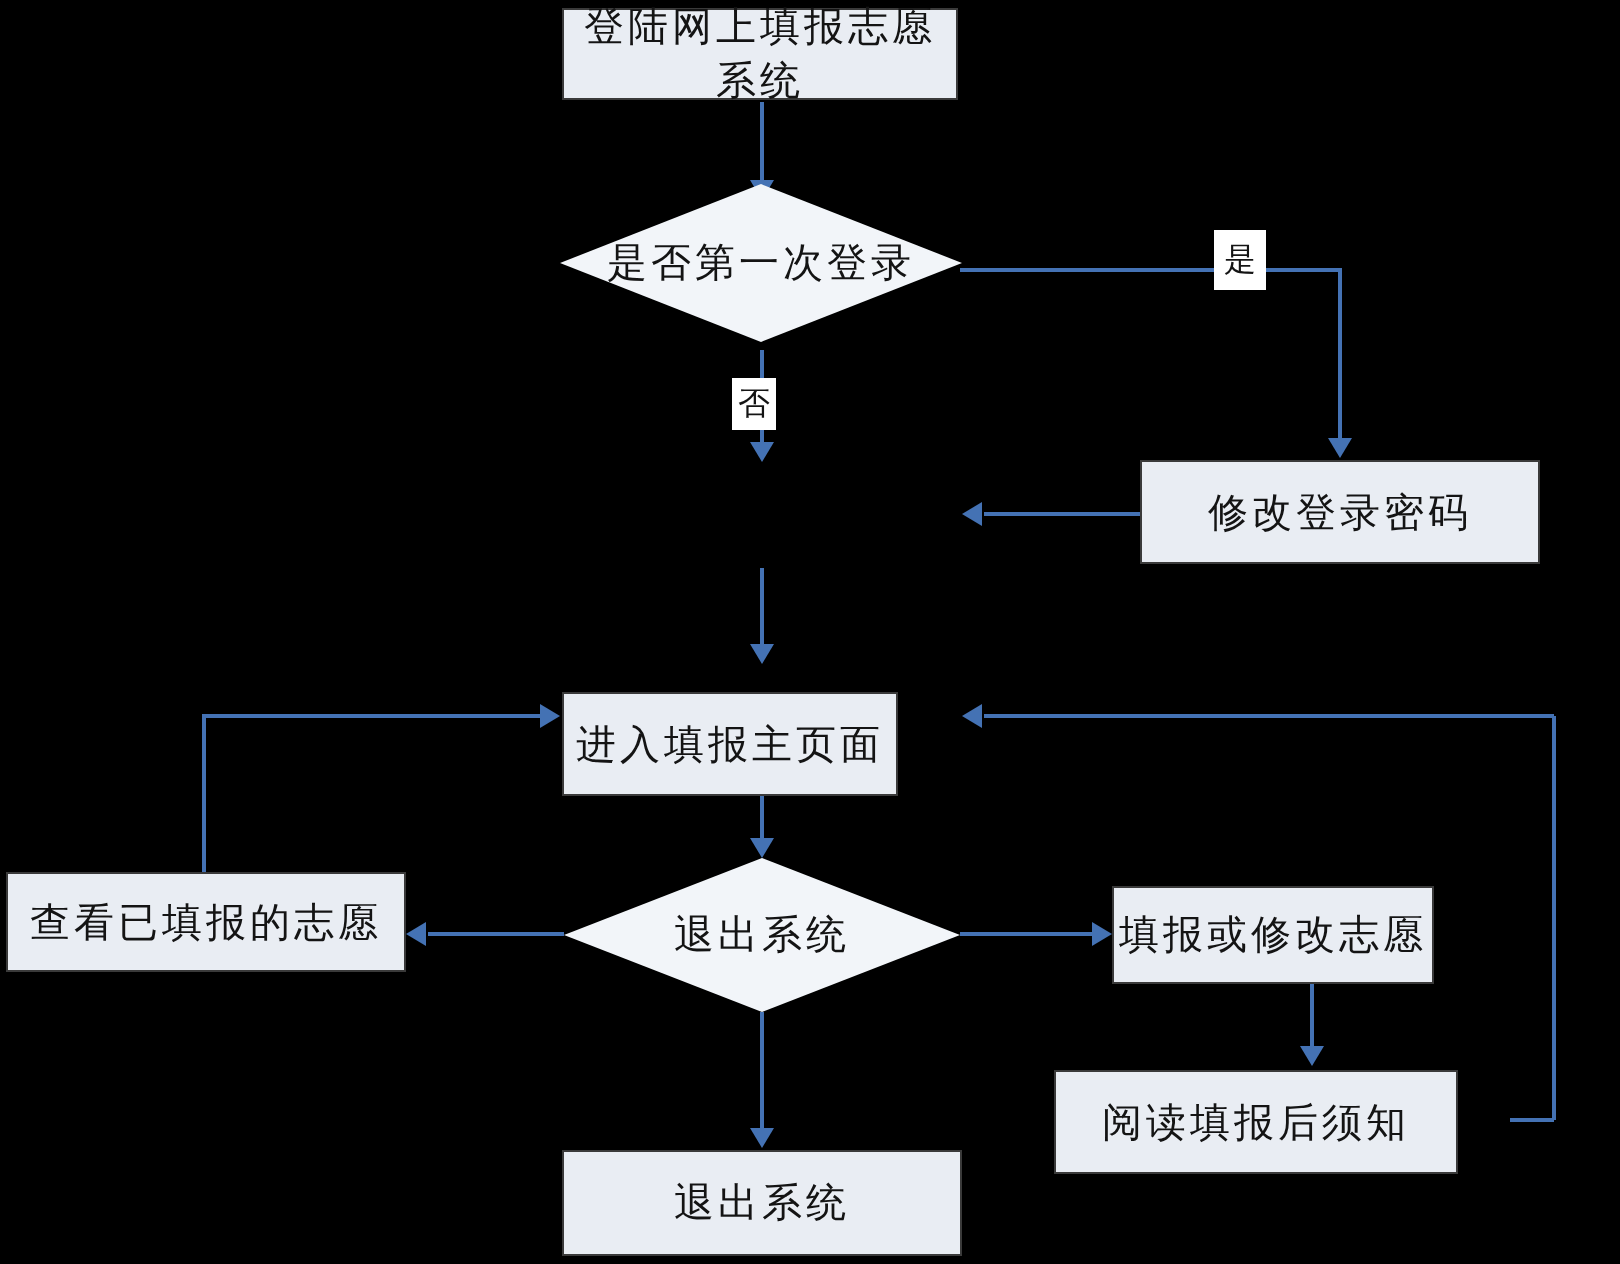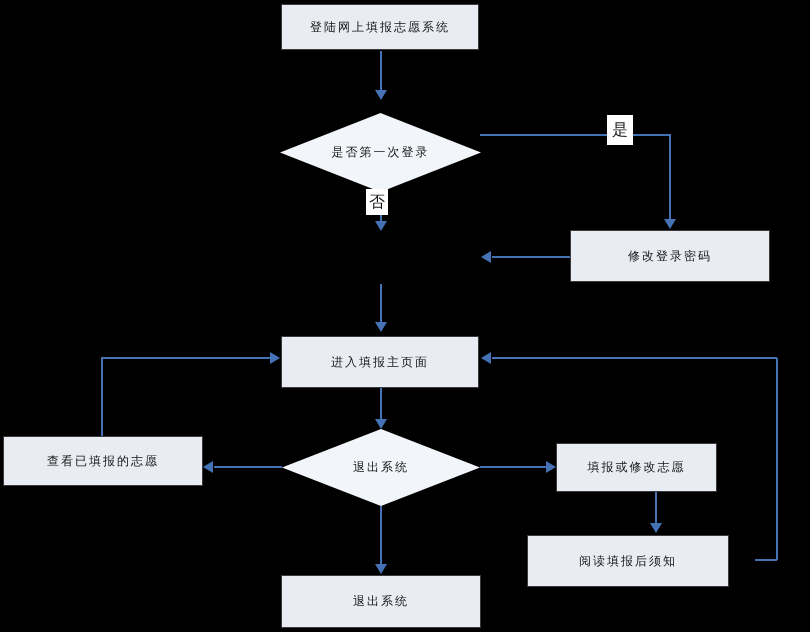--- a/index.html
+++ b/index.html
@@ -19,21 +19,21 @@
     height: 632px;
     background: var(--background, #000000);
   }
   .node {
     position: absolute;
     display: flex;
     align-items: center;
     justify-content: center;
     text-align: center;
     color: var(--text, #141414);
-    font-size: 12px;
+    font-size: 20px;
     letter-spacing: 2px;
     z-index: 2;
     box-sizing: border-box;
   }
   .box {
     background: var(--box-fill, #e9edf3);
     border: 1px solid var(--box-border, #3a3a3a);
   }
   .diamond {
     background: var(--diamond-fill, #f2f5f9);
@@ -121,30 +121,30 @@
   <div class="line" style="left:380px;top:506px;width:2px;height:59px"></div>
   <div class="arrow down" style="left:375px;top:564px"></div>
 
   <div class="edge-label" style="left:607px;top:115px;width:26px;height:30px">是</div>
   <div class="edge-label" style="left:366px;top:189px;width:22px;height:26px">否</div>
 
   <div class="node box" style="left:281px;top:4px;width:198px;height:46px">
     <span>登陆网上填报志愿系统</span>
   </div>
 
-  <div class="node diamond" style="left:280px;top:113px;width:201px;height:79px">
+  <div class="node diamond" style="left:280px;top:92px;width:201px;height:79px">
     <span>是否第一次登录</span>
   </div>
 
   <div class="node box" style="left:570px;top:230px;width:200px;height:52px">
     <span>修改登录密码</span>
   </div>
 
 
-  <div class="node box" style="left:281px;top:336px;width:198px;height:52px">
+  <div class="node box" style="left:281px;top:346px;width:168px;height:52px">
     <span>进入填报主页面</span>
   </div>
 
   <div class="node diamond" style="left:282px;top:429px;width:198px;height:77px">
     <span>退出系统</span>
   </div>
 
   <div class="node box" style="left:3px;top:436px;width:200px;height:50px">
     <span>查看已填报的志愿</span>
   </div>

